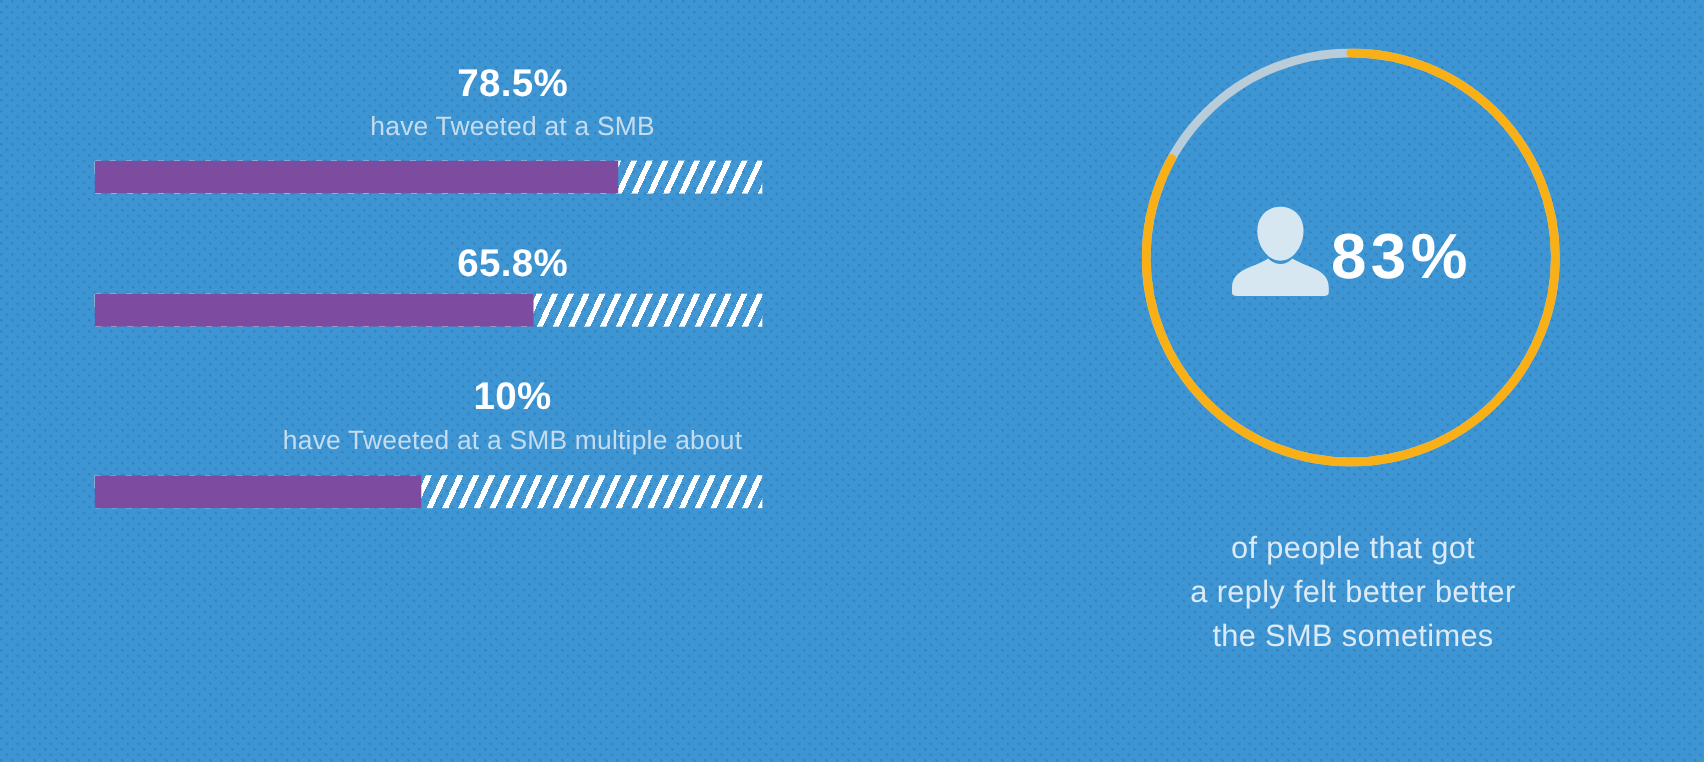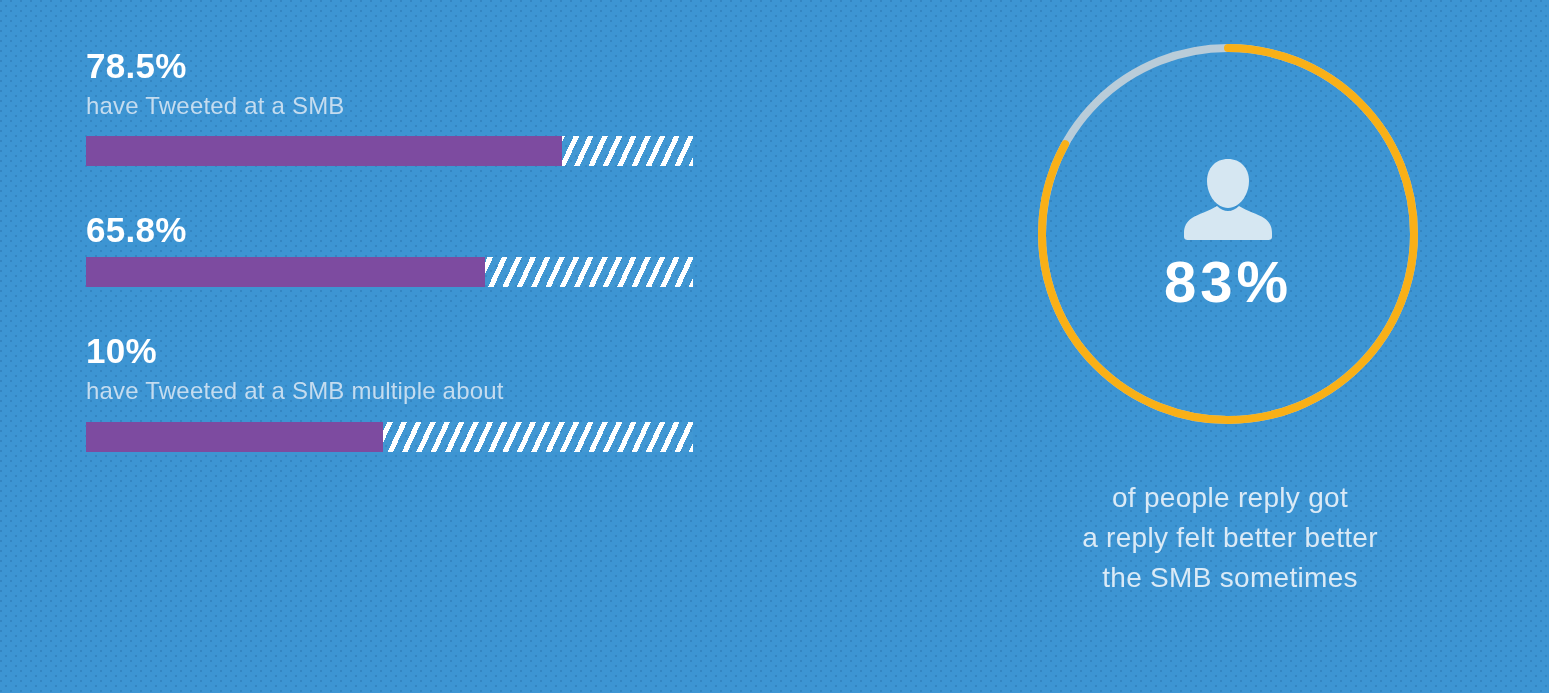--- a/index.html
+++ b/index.html
@@ -23,22 +23,23 @@
       radial-gradient(circle at 1.2px 1.2px, rgba(40,110,165,0.40) 1.1px, rgba(40,110,165,0) 1.3px),
       radial-gradient(circle at 1.2px 1.2px, rgba(40,110,165,0.40) 1.1px, rgba(40,110,165,0) 1.3px);
     background-size: 10px 10px, 10px 10px;
     background-position: 0 0, 5px 5px;
   }
 
   
   #stats-panel {
     position: absolute;
     left: 86px;
-    top: 48px;
+    top: 58px;
     width: 760px;
+    text-align: center;
   }
 
   .stat-block {
     margin-bottom: 46px;
   }
   .stat-block:last-child {
     margin-bottom: 0;
   }
 
   .stat-value {
@@ -105,21 +106,21 @@
     top: 0;
   }
 
   #donut-center {
     position: absolute;
     left: 0;
     top: 0;
     width: 380px;
     height: 380px;
     display: flex;
-    flex-direction: column;
+    flex-direction: row;
     align-items: center;
     justify-content: center;
   }
 
   #person-icon {
     display: block;
     margin-bottom: 12px;
   }
 
   #donut-value {
@@ -214,18 +215,18 @@
                    C42.2 54 38.5 52.5 35 49 Z" fill="#d6e7f2"></path>
         </svg>
 
         <div id="donut-value">83%</div>
       </div>
 
     </div>
   </div>
 
   <div id="donut-caption">
-    <span class="caption-line">of people reply got</span>
+    <span class="caption-line">of people that got</span>
     <span class="caption-line">a reply felt better better</span>
     <span class="caption-line">the SMB sometimes</span>
   </div>
 
 </div>
 
 </body></html>

